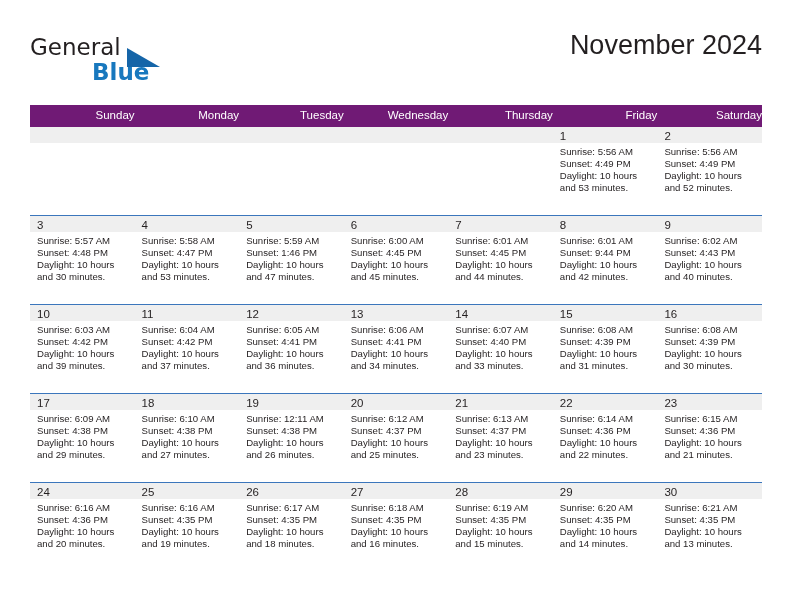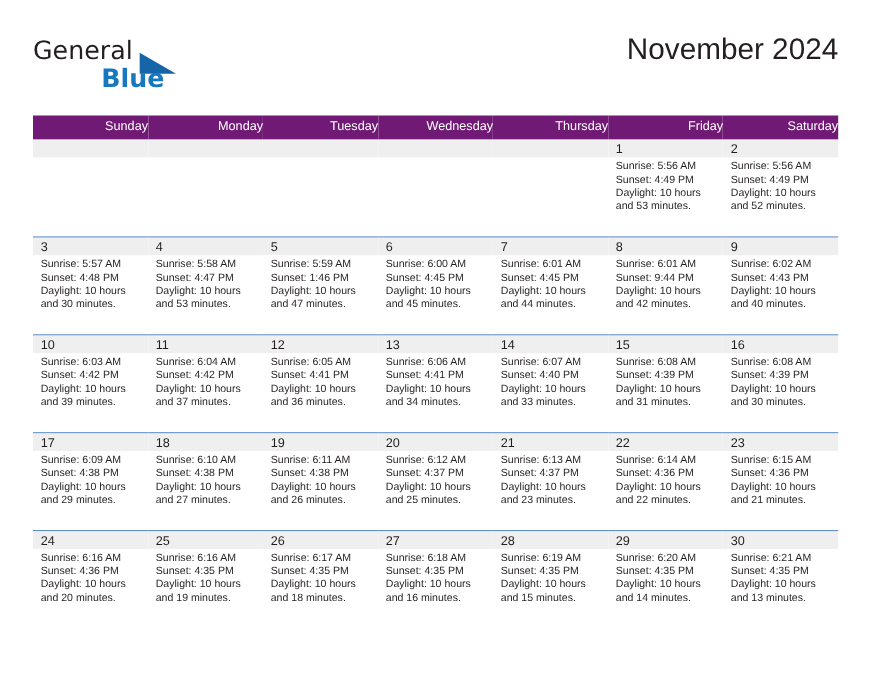--- a/index.html
+++ b/index.html
@@ -407,21 +407,21 @@
                 <div>Sunset: 4:38 PM</div>
                 <div>Daylight: 10 hours</div>
                 <div>and 27 minutes.</div>
               </div>
             </div>
           </td>
           <td>
             <div class="cell-inner">
               <div class="date-band">19</div>
               <div class="cell-body">
-                <div>Sunrise: 6:11 AM</div>
+                <div>Sunrise: 12:11 AM</div>
                 <div>Sunset: 4:38 PM</div>
                 <div>Daylight: 10 hours</div>
                 <div>and 26 minutes.</div>
               </div>
             </div>
           </td>
           <td>
             <div class="cell-inner">
               <div class="date-band">20</div>
               <div class="cell-body">

